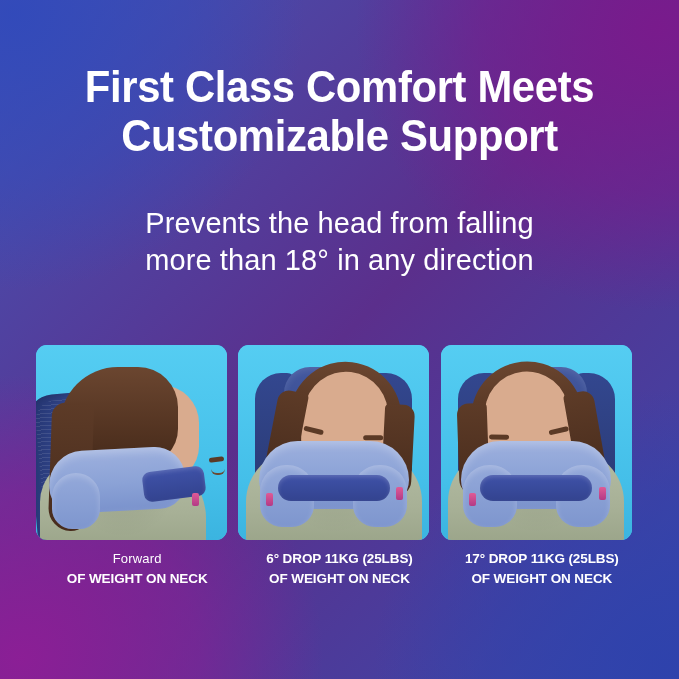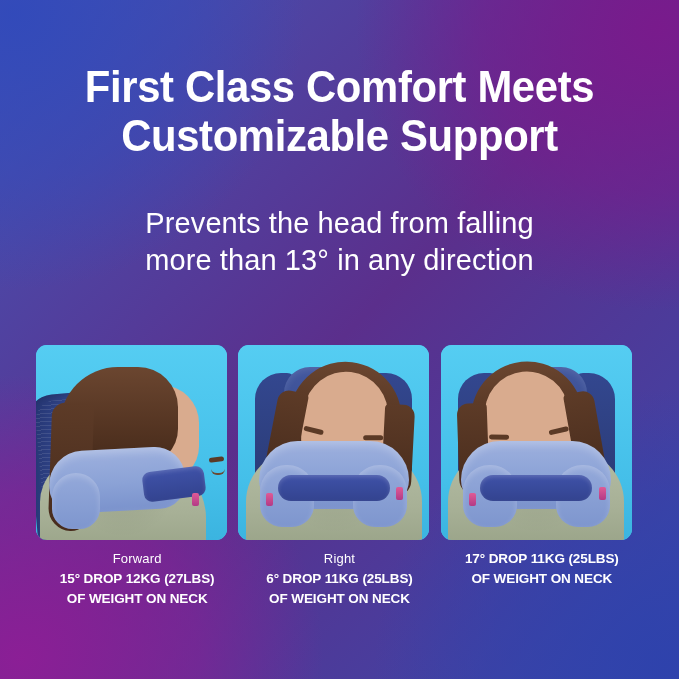--- a/index.html
+++ b/index.html
@@ -284,21 +284,21 @@
 
 <div id="poster">
 
   <div class="headline">
     <span class="headline-line">First Class Comfort Meets</span>
     <span class="headline-line">Customizable Support</span>
   </div>
 
   <div class="subhead">
     <span class="subhead-line">Prevents the head from falling</span>
-    <span class="subhead-line">more than 13° in any direction</span>
+    <span class="subhead-line">more than 18° in any direction</span>
   </div>
 
   <div class="panel-row">
 
     <div class="panel">
       <div class="photo side">
         <div class="backdrop"></div>
         <div class="seat seat-side"></div>
         <div class="torso"></div>
         <div class="head-group">
@@ -318,21 +318,20 @@
           <div class="pillow-back"></div>
           <div class="pillow-lobe-l"></div>
 
           <div class="pillow-strap"></div>
 
           <div class="pillow-tag tag-right"></div>
         </div>
       </div>
       <div class="caption">
         <span class="caption-title">Forward</span>
-        <span class="caption-detail">15° DROP 12KG (27LBS)</span>
         <span class="caption-detail">OF WEIGHT ON NECK</span>
       </div>
     </div>
 
     <div class="panel">
       <div class="photo tilt-right">
         <div class="backdrop"></div>
         <div class="seat seat-back"></div>
         <div class="seat seat-wing-l"></div>
         <div class="seat seat-wing-r"></div>
@@ -354,21 +353,20 @@
         <div class="pillow-wrap">
           <div class="pillow-back"></div>
           <div class="pillow-lobe-l"></div>
           <div class="pillow-lobe-r"></div>
           <div class="pillow-strap"></div>
           <div class="pillow-tag tag-left"></div>
           <div class="pillow-tag tag-right"></div>
         </div>
       </div>
       <div class="caption">
-        <span class="caption-title">Right</span>
         <span class="caption-detail">6° DROP 11KG (25LBS)</span>
         <span class="caption-detail">OF WEIGHT ON NECK</span>
       </div>
     </div>
 
     <div class="panel">
       <div class="photo tilt-left">
         <div class="backdrop"></div>
         <div class="seat seat-back"></div>
         <div class="seat seat-wing-l"></div>

